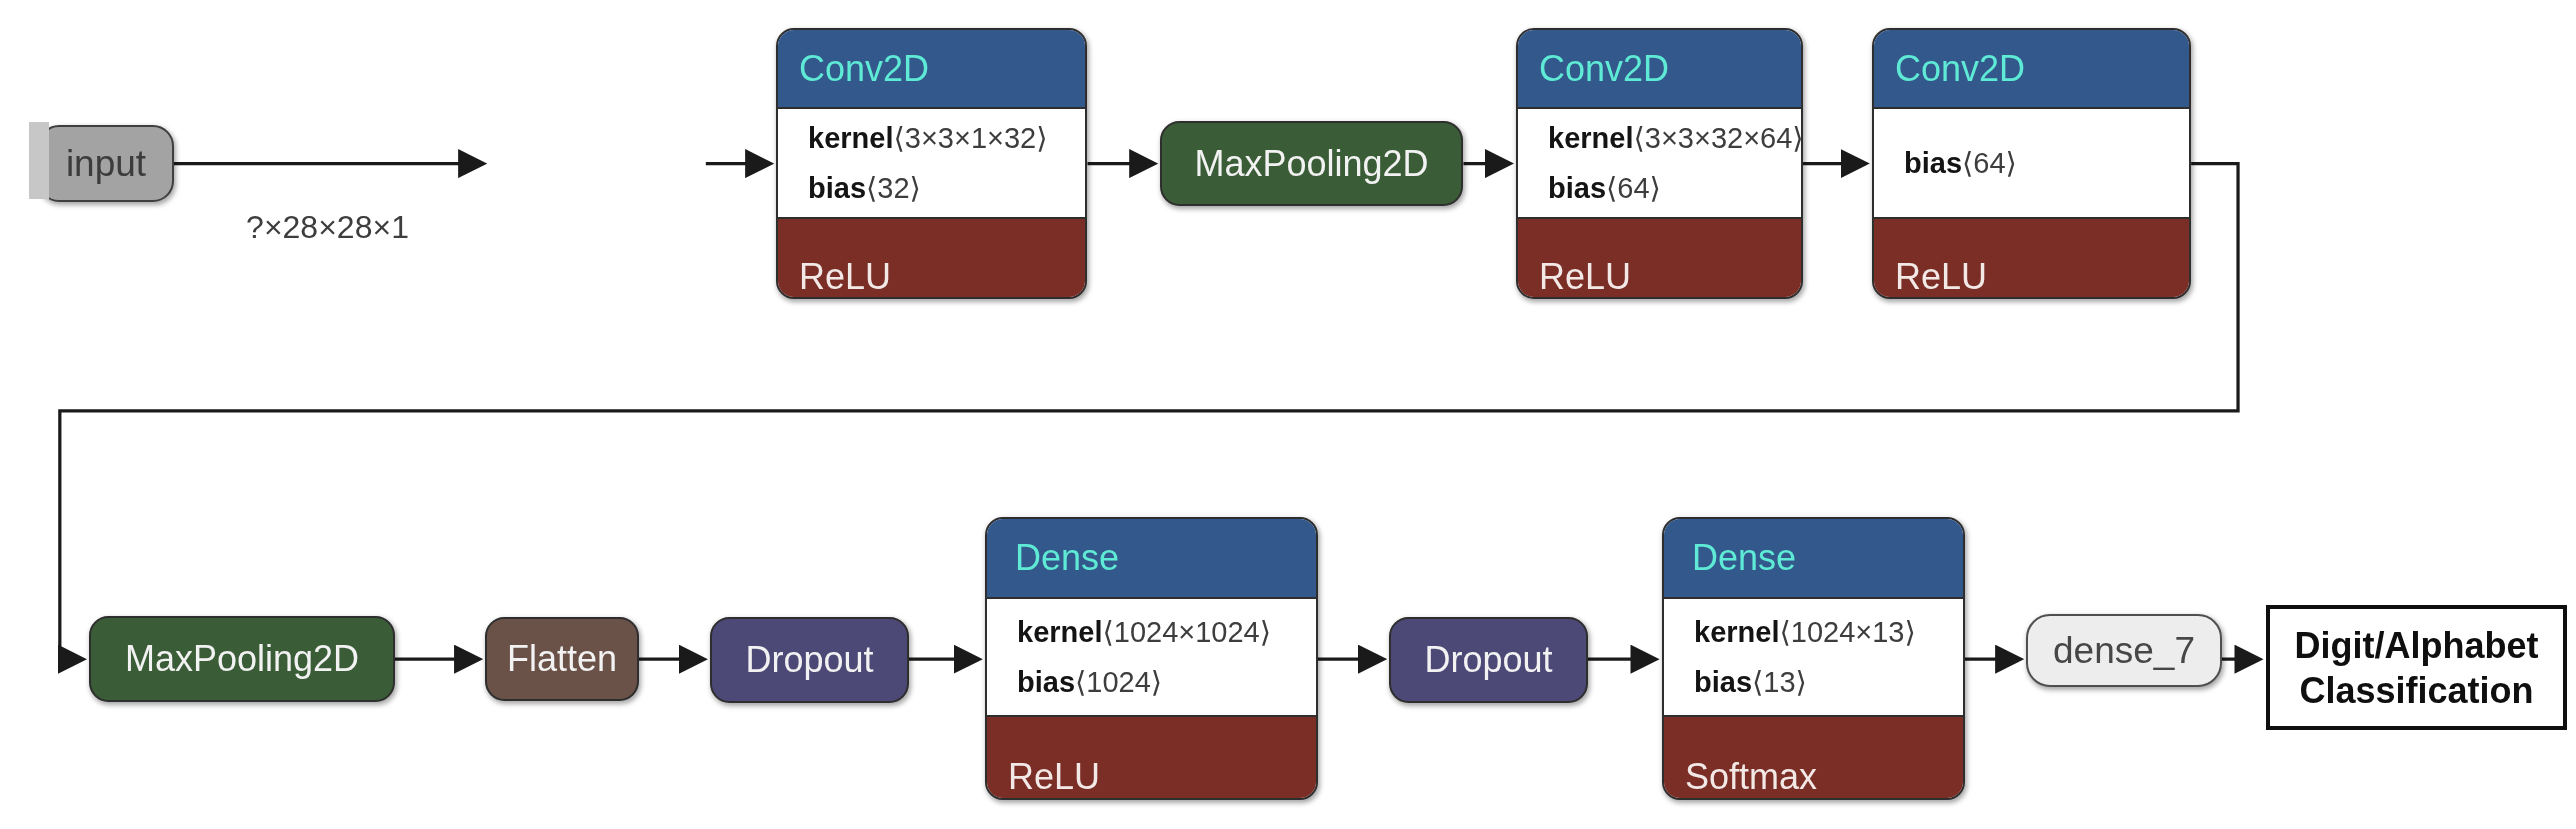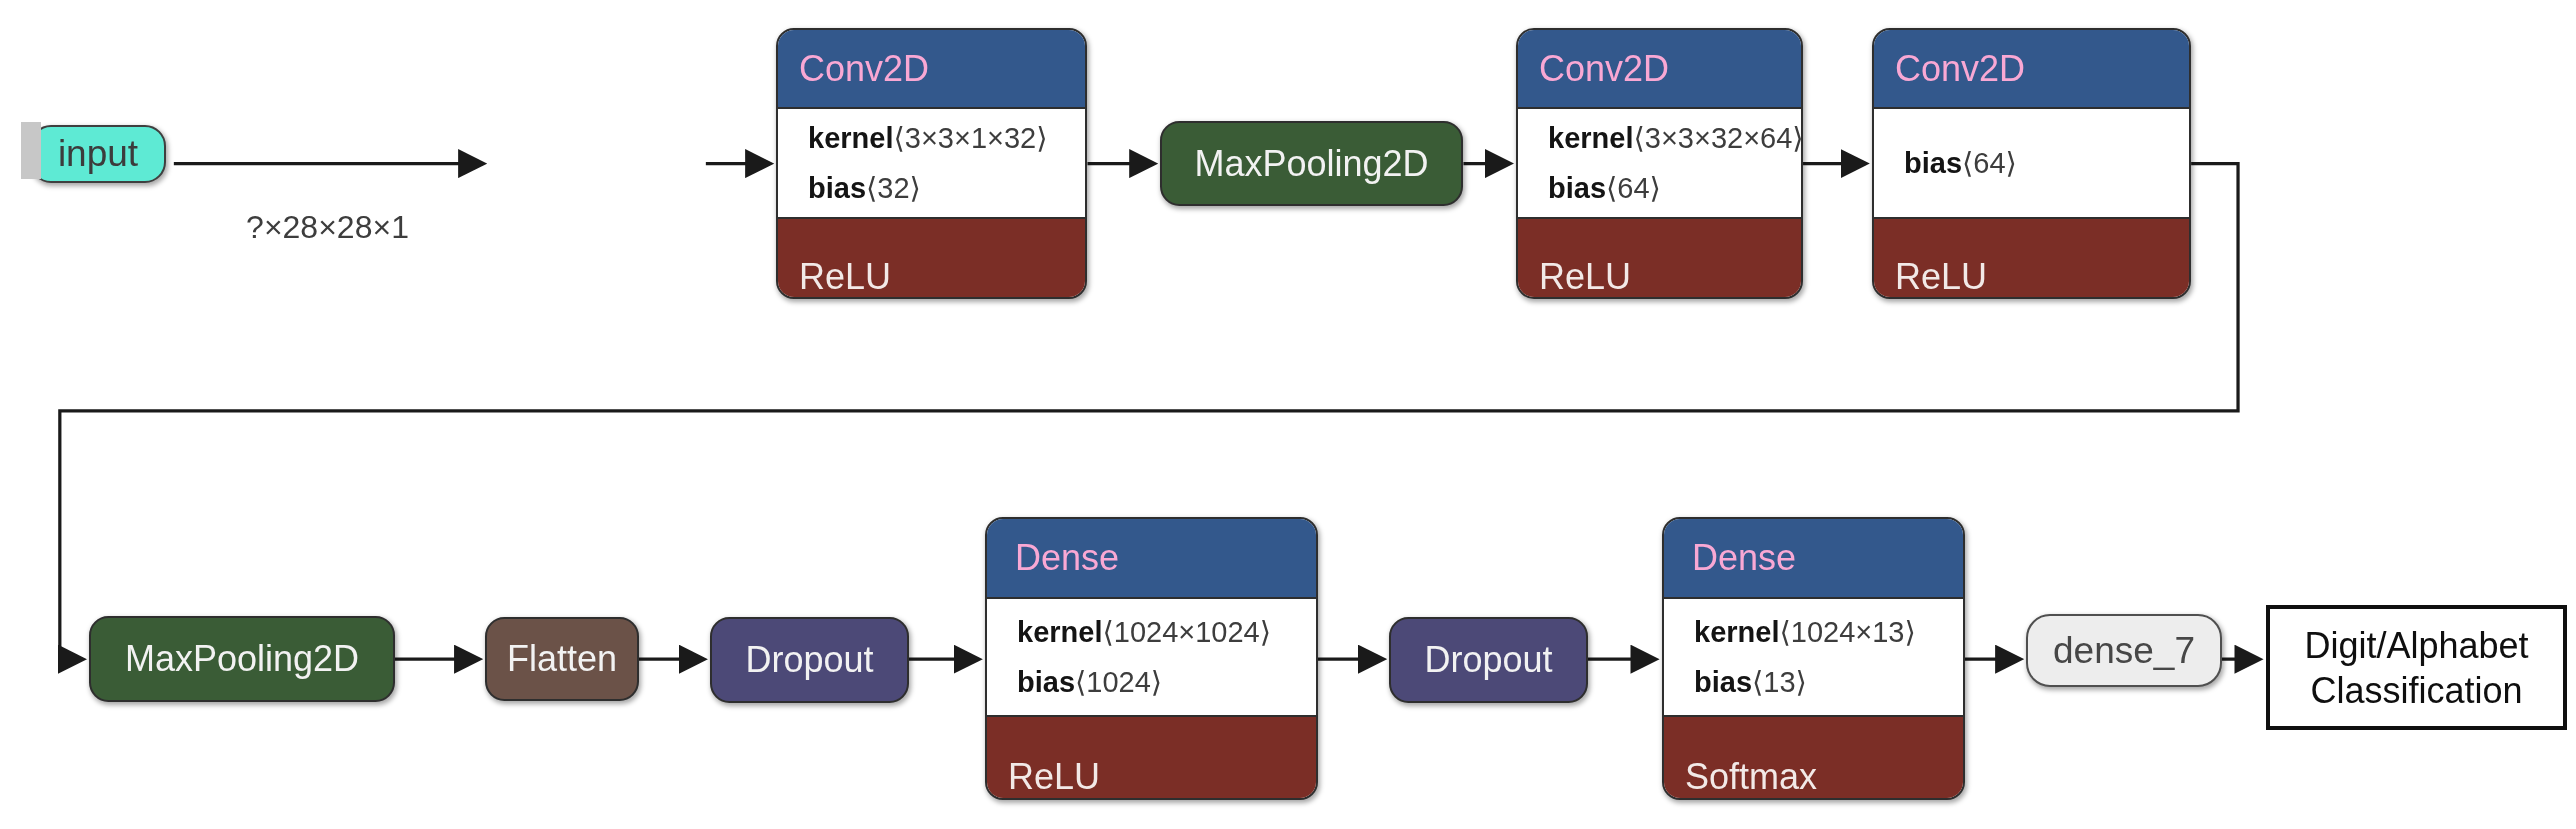--- a/index.html
+++ b/index.html
@@ -10,61 +10,61 @@
   .edges{position:absolute;left:0;top:0;width:2576px;height:830px;z-index:1;}
 
   
   .node{position:absolute;z-index:2;box-sizing:border-box;}
   .pill{display:flex;align-items:center;justify-content:center;
         border:2.4px solid #2e2e2e;border-radius:19.4px;color:#f2f2f2;
         font-size:36px;box-shadow:1.6px 2.4px 4.9px rgba(0,0,0,0.35);}
   .pill span{white-space:nowrap;}
 
   
-  #node-input{left:30px;top:125px;width:136px;height:58px;background:#5eead4;
+  #node-input{left:38px;top:125px;width:136px;height:77px;background:#a3a3a3;
               border-color:#3f3f3f;color:#3c3c3c;font-size:37px;border-radius:21px;}
   .input-band{position:absolute;left:-11.3px;top:-4.9px;width:20px;height:106%;
               background:#c7c7c7;z-index:-1;}
   #node-inputlayer{left:489px;top:126px;width:217px;height:76px;background:#4d4d4d;}
   #node-maxpool1{left:1160px;top:121px;width:303px;height:85px;background:#3a5c36;}
   #node-maxpool2{left:89px;top:616px;width:306px;height:86px;background:#3a5c36;}
   #node-flatten{left:485px;top:617px;width:154px;height:84px;background:#6b5248;}
   #node-dropout1{left:710px;top:617px;width:199px;height:86px;background:#4c4977;}
   #node-dropout2{left:1389px;top:617px;width:199px;height:86px;background:#4c4977;}
   #node-dense7{left:2026px;top:614px;width:196px;height:73px;background:#ededed;
                border-color:#4f4f4f;color:#474747;font-size:37px;border-radius:24px;}
 
   
   .card{border:2.4px solid #2e2e2e;border-radius:18px;background:#ffffff;overflow:hidden;
         box-shadow:1.6px 2.4px 4.9px rgba(0,0,0,0.35);}
   #node-conv1{left:776px;top:28px;width:311px;height:271px;}
   #node-conv2{left:1516px;top:28px;width:287px;height:271px;}
   #node-conv3{left:1872px;top:28px;width:319px;height:271px;}
   #node-dense1{left:985px;top:517px;width:333px;height:283px;}
   #node-dense2{left:1662px;top:517px;width:303px;height:283px;}
-  .card-header{display:flex;align-items:center;background:#33588c;color:#f9a8d4;
+  .card-header{display:flex;align-items:center;background:#33588c;color:#5eead4;
                font-size:36px;padding-left:21px;border-bottom:2.4px solid #2e2e2e;}
   .card-footer{display:flex;align-items:flex-end;background:#7b2e26;color:#f2e9e7;
                font-size:36px;padding-left:21px;border-top:2.4px solid #2e2e2e;}
   .conv .card-header{height:77px;}
   .conv .card-body{height:108px;}
   .conv .card-footer{height:79px;}
   .dense .card-header{height:78px;padding-left:28px;}
   .dense .card-body{height:116px;}
   .dense .card-footer{height:81px;}
   .card-body{display:flex;flex-direction:column;justify-content:center;
              background:#ffffff;padding-left:30px;}
   .param-line{font-size:29px;line-height:50px;color:#3d3d3d;white-space:nowrap;}
   .param-key{font-weight:bold;color:#141414;}
 
   
   #node-output{left:2266px;top:605px;width:301px;height:125px;background:#ffffff;
                border:4px solid #0f0f0f;display:flex;flex-direction:column;
                align-items:center;justify-content:center;}
-  #node-output div{font-size:36px;font-weight:normal;color:#0f0f0f;line-height:45px;white-space:nowrap;}
+  #node-output div{font-size:36px;font-weight:bold;color:#0f0f0f;line-height:45px;white-space:nowrap;}
 
   
   .edge-label{position:absolute;left:220px;top:209px;width:215px;text-align:center;
               font-size:32px;color:#3d3d3d;z-index:2;white-space:nowrap;}
 </style>
 </head>
 <body>
 
 <div class="canvas">
 

